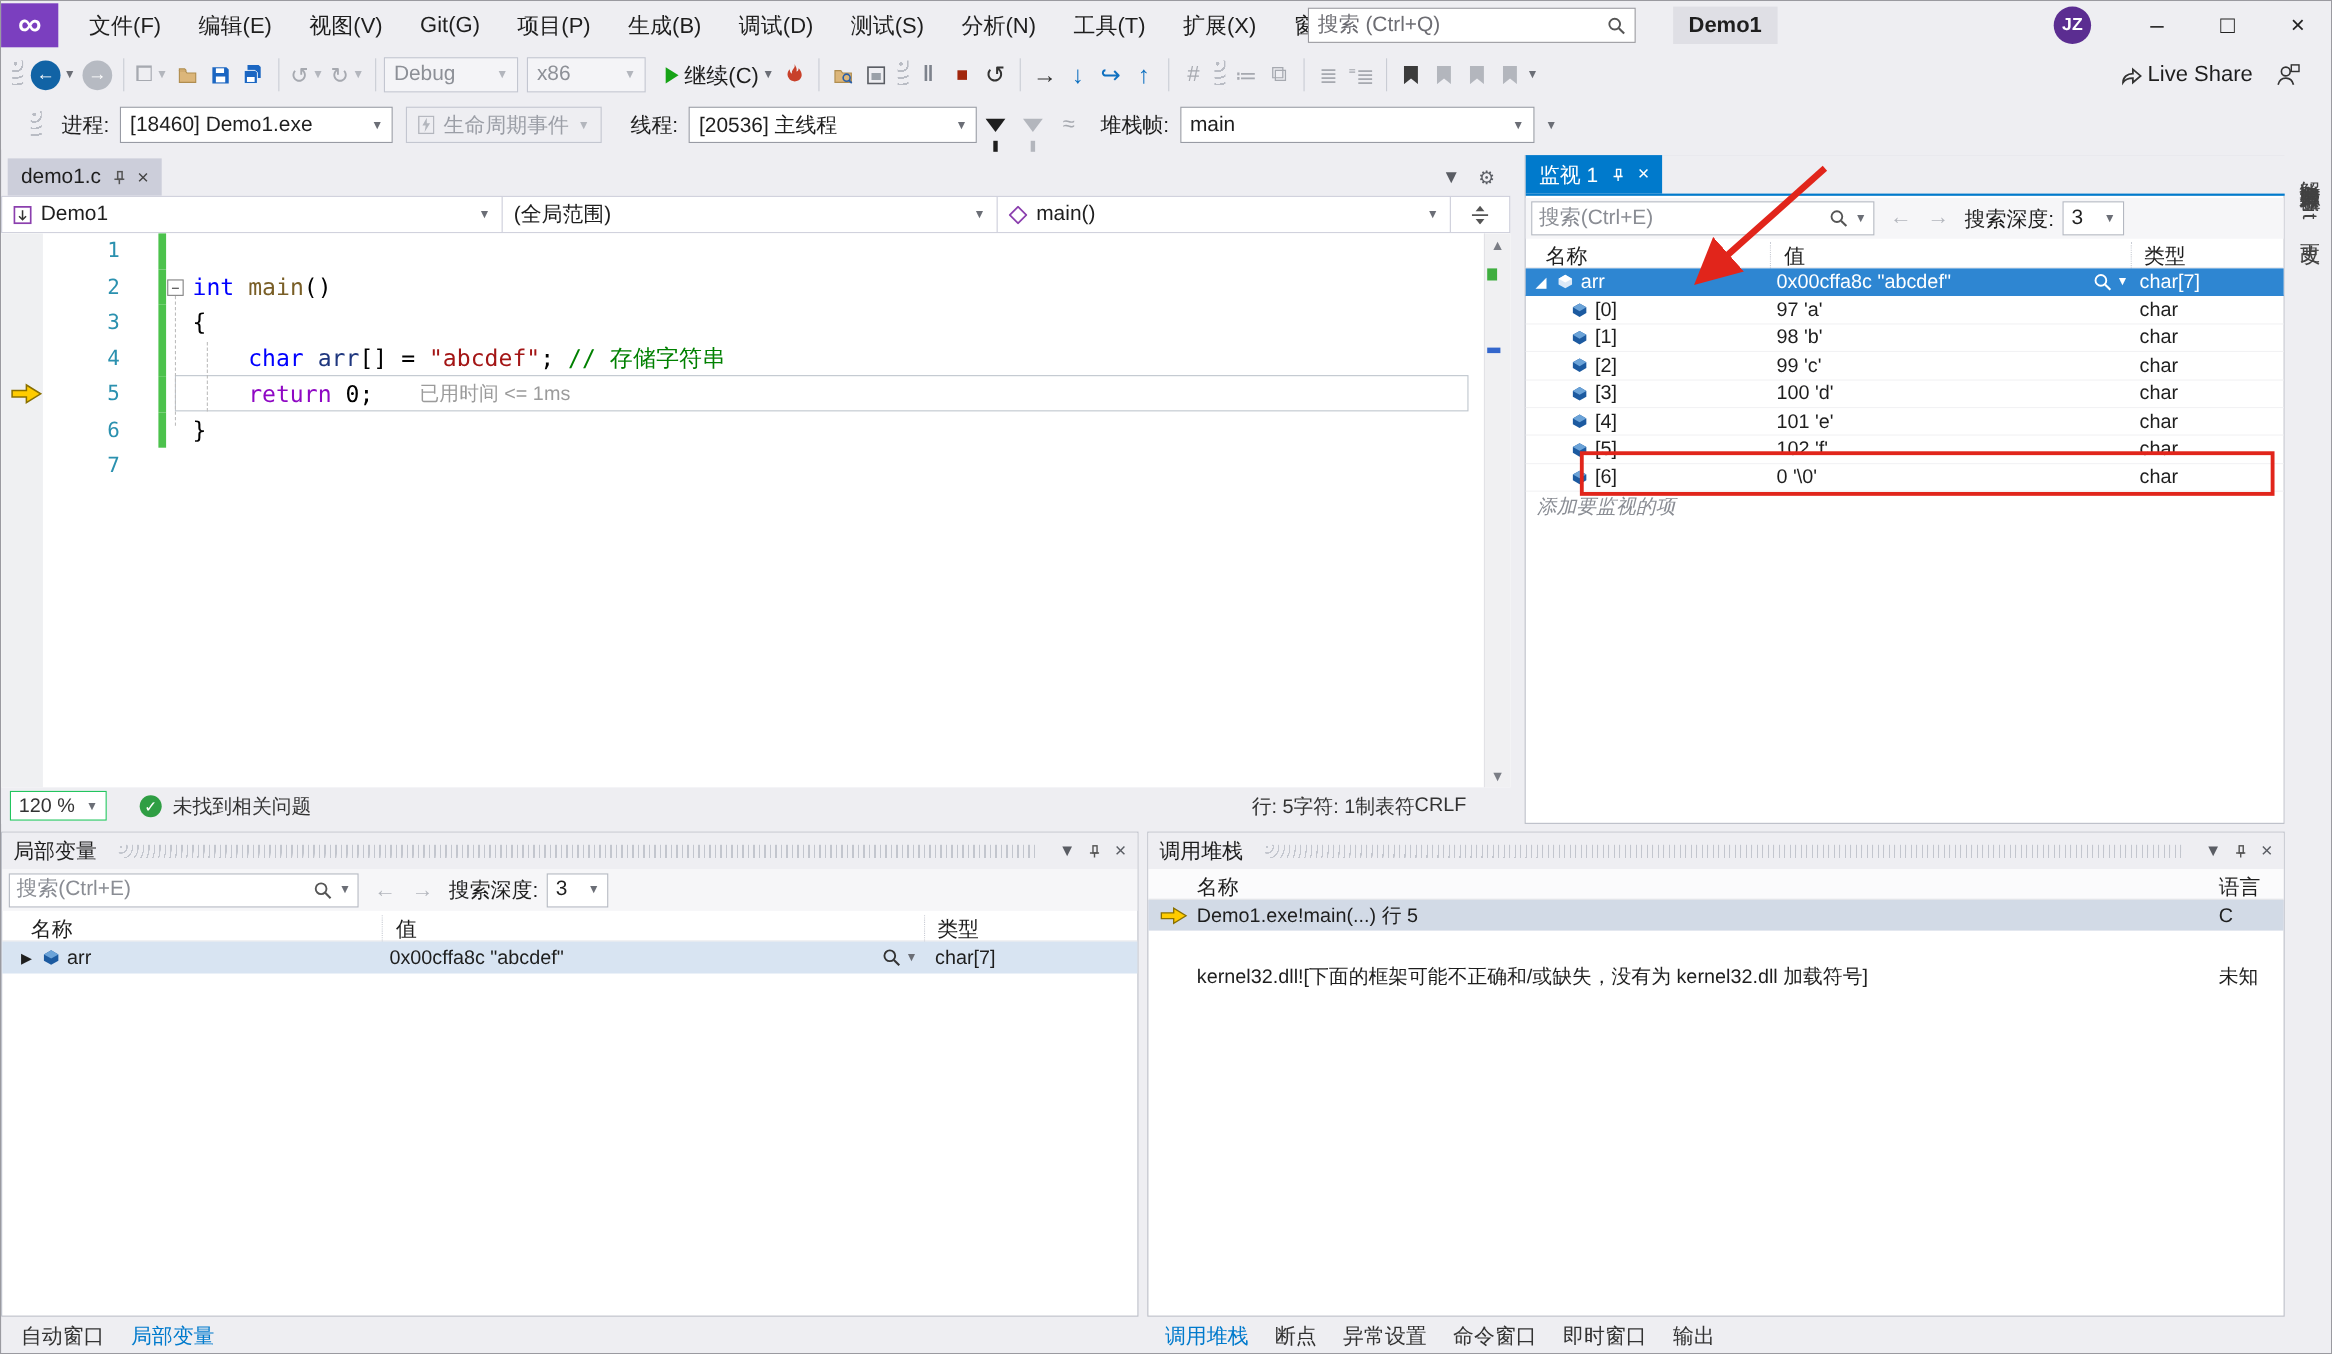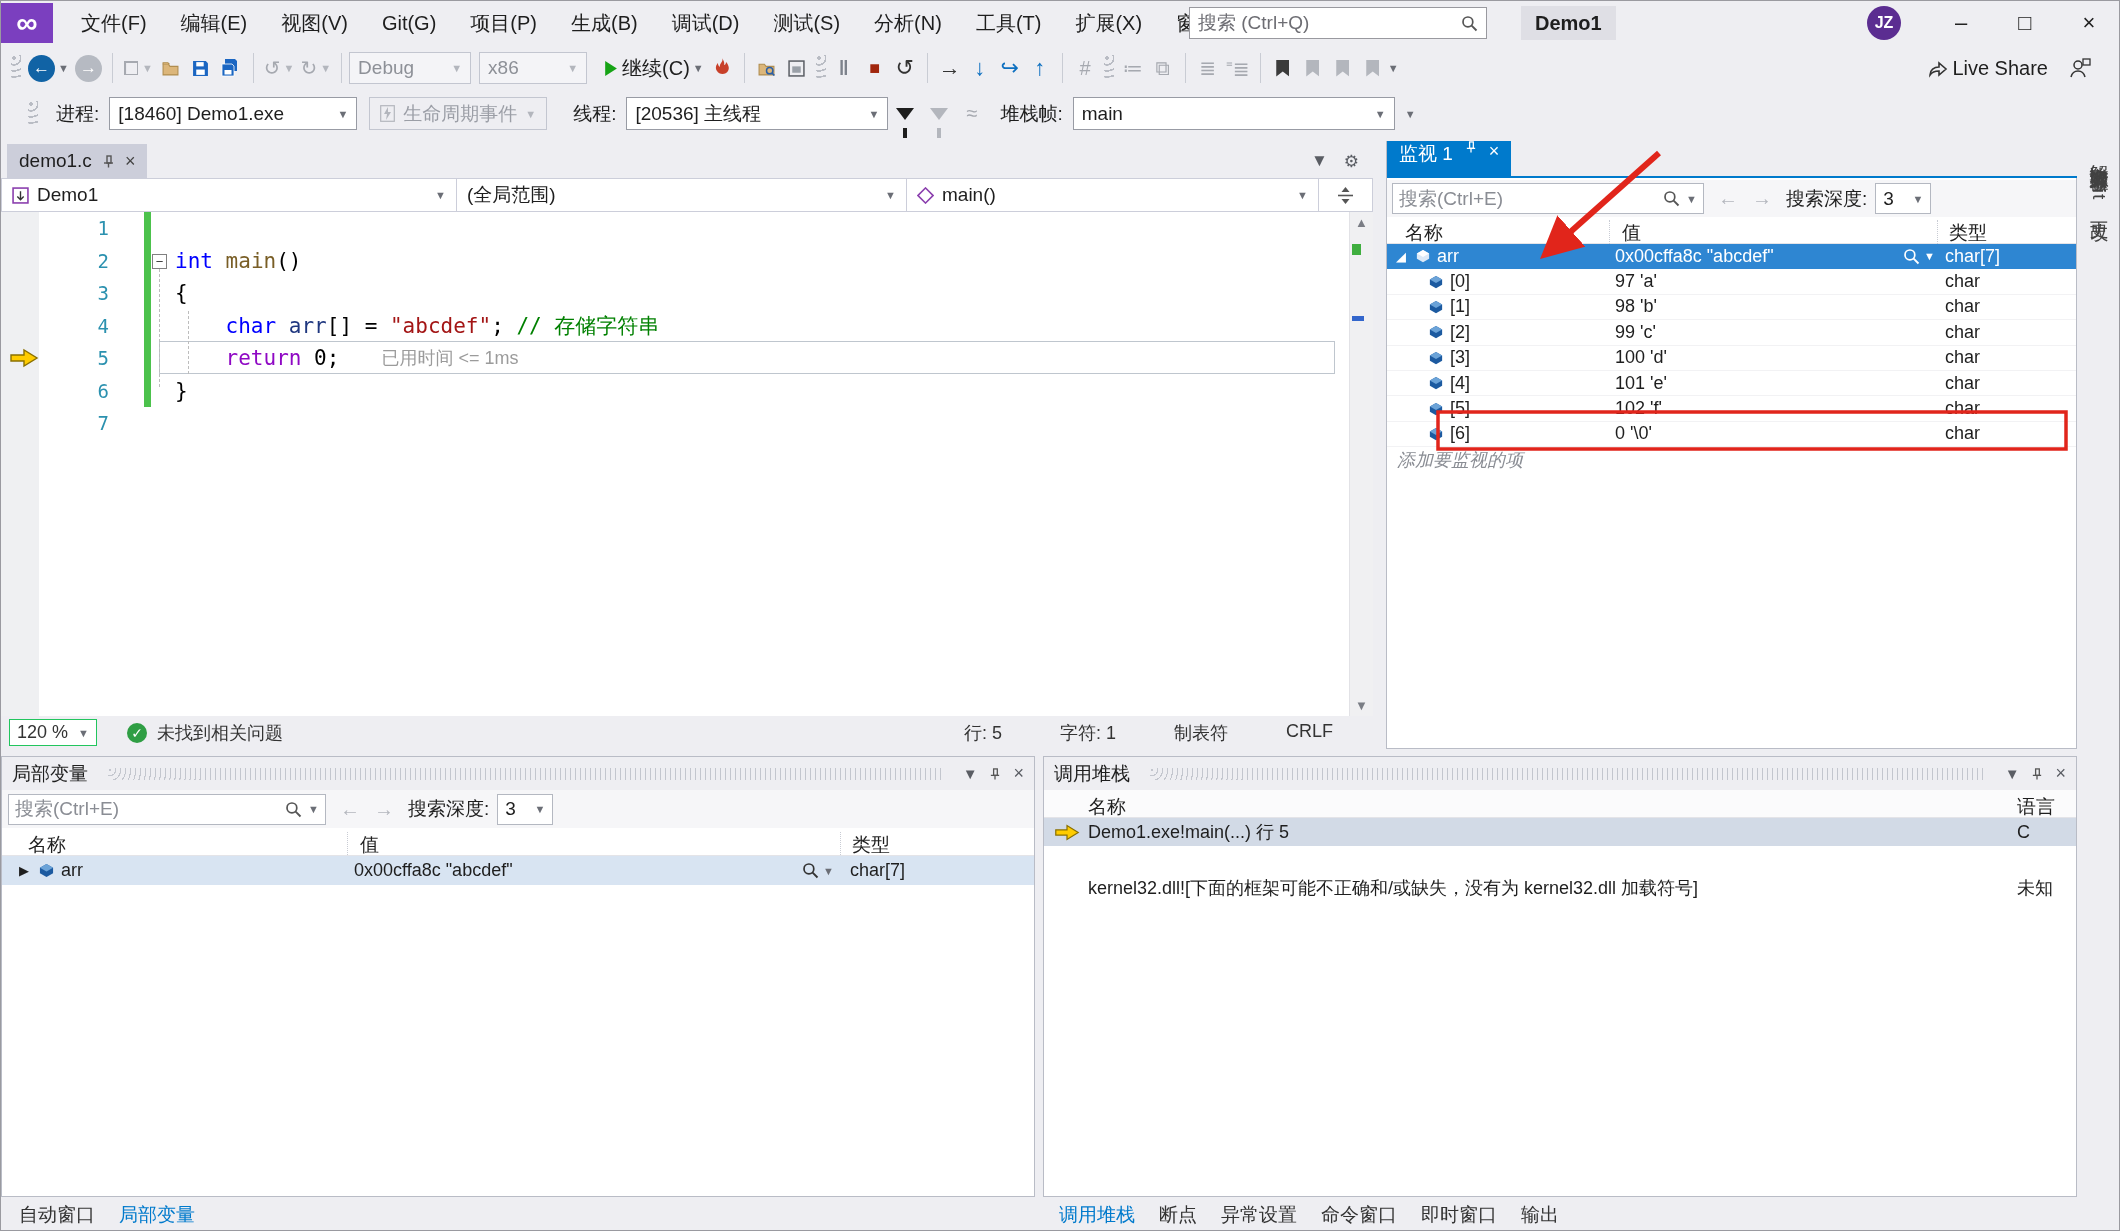--- a/index.html
+++ b/index.html
@@ -75,25 +75,25 @@
   .perftip{margin-left:42px;font-family:"Liberation Sans",sans-serif;font-size:18px;color:#9b9b9b;}
   .curbox{position:absolute;left:158px;top:129px;width:1176px;height:33px;border:1px solid #bfc6ce;pointer-events:none;}
   .guide{position:absolute;border-left:1px dashed #bdbdbd;width:0;}
   .curarrow{position:absolute;left:8px;top:135px;}
   .vscroll{position:absolute;right:0;top:0;width:24px;height:100%;background:#f0f0f2;border-left:1px solid #e2e2e6;}
   .vscroll .ar{position:absolute;left:0;width:100%;text-align:center;color:#7a7d85;font-size:13px;}
   .mark{position:absolute;left:2px;}
   .edstatus{position:absolute;left:0;top:580px;width:100%;height:33px;background:#eeeef2;display:flex;align-items:center;font-size:18px;color:#333;}
   .zoombox{width:88px;height:27px;border:1px solid #22c55e;background:#fff;margin-left:8px;display:flex;align-items:center;justify-content:space-between;padding:0 7px;font-size:18px;}
   .okball{width:20px;height:20px;border-radius:50%;background:#2f9e44;color:#fff;font-size:14px;display:flex;align-items:center;justify-content:center;margin:0 10px 0 30px;}
-  .edstat-right{margin-left:auto;display:flex;gap:58px;padding-right:40px;}
+  .edstat-right{margin-left:auto;display:flex;padding-right:40px;}
   
   .watch{position:absolute;left:1385px;top:140px;width:691px;height:608px;background:#fff;border:1px solid #b9bcc6;}
   .wheader{position:absolute;left:0;top:-1px;width:691px;height:37px;background:#eeeef2;border-bottom:2px solid #007acc;}
-  .wtab{position:absolute;left:0;top:0;height:35px;background:#007acc;color:#fff;display:flex;align-items:flex-start;gap:12px;padding:0 12px;font-size:19px;}
+  .wtab{position:absolute;left:0;top:0;height:35px;background:#007acc;color:#fff;display:flex;align-items:center;gap:12px;padding:0 12px;font-size:19px;}
   .wsearchrow{position:absolute;left:0;top:38px;width:100%;height:37px;display:flex;align-items:center;background:#f6f6f8;}
   .searchbox{height:31px;background:#fff;border:1px solid #b4b8c1;display:flex;align-items:center;padding:0 6px;gap:6px;}
   .searchbox input{flex:1;border:none;outline:none;font-size:19px;color:#333;font-family:"Liberation Sans",sans-serif;background:transparent;}
   .searchbox input::placeholder{color:#8a8d94;opacity:1;}
   .navarrows{color:#b3b6bd;font-size:20px;display:flex;gap:14px;margin:0 14px;}
   .depthlabel{font-size:19px;color:#1e1e1e;margin-right:8px;white-space:nowrap;}
   .depthbox{width:56px;height:31px;background:#fff;border:1px solid #b4b8c1;display:flex;align-items:center;justify-content:space-between;padding:0 7px;font-size:19px;}
   .wcols{position:absolute;left:0;top:75px;width:100%;height:27px;border-bottom:1px solid #e4e4e8;font-size:19px;color:#1e1e1e;}
   .wcols span{position:absolute;top:3px;}
   .colsep{position:absolute;top:0;height:100%;border-left:1px dotted #c9ccd4;}

